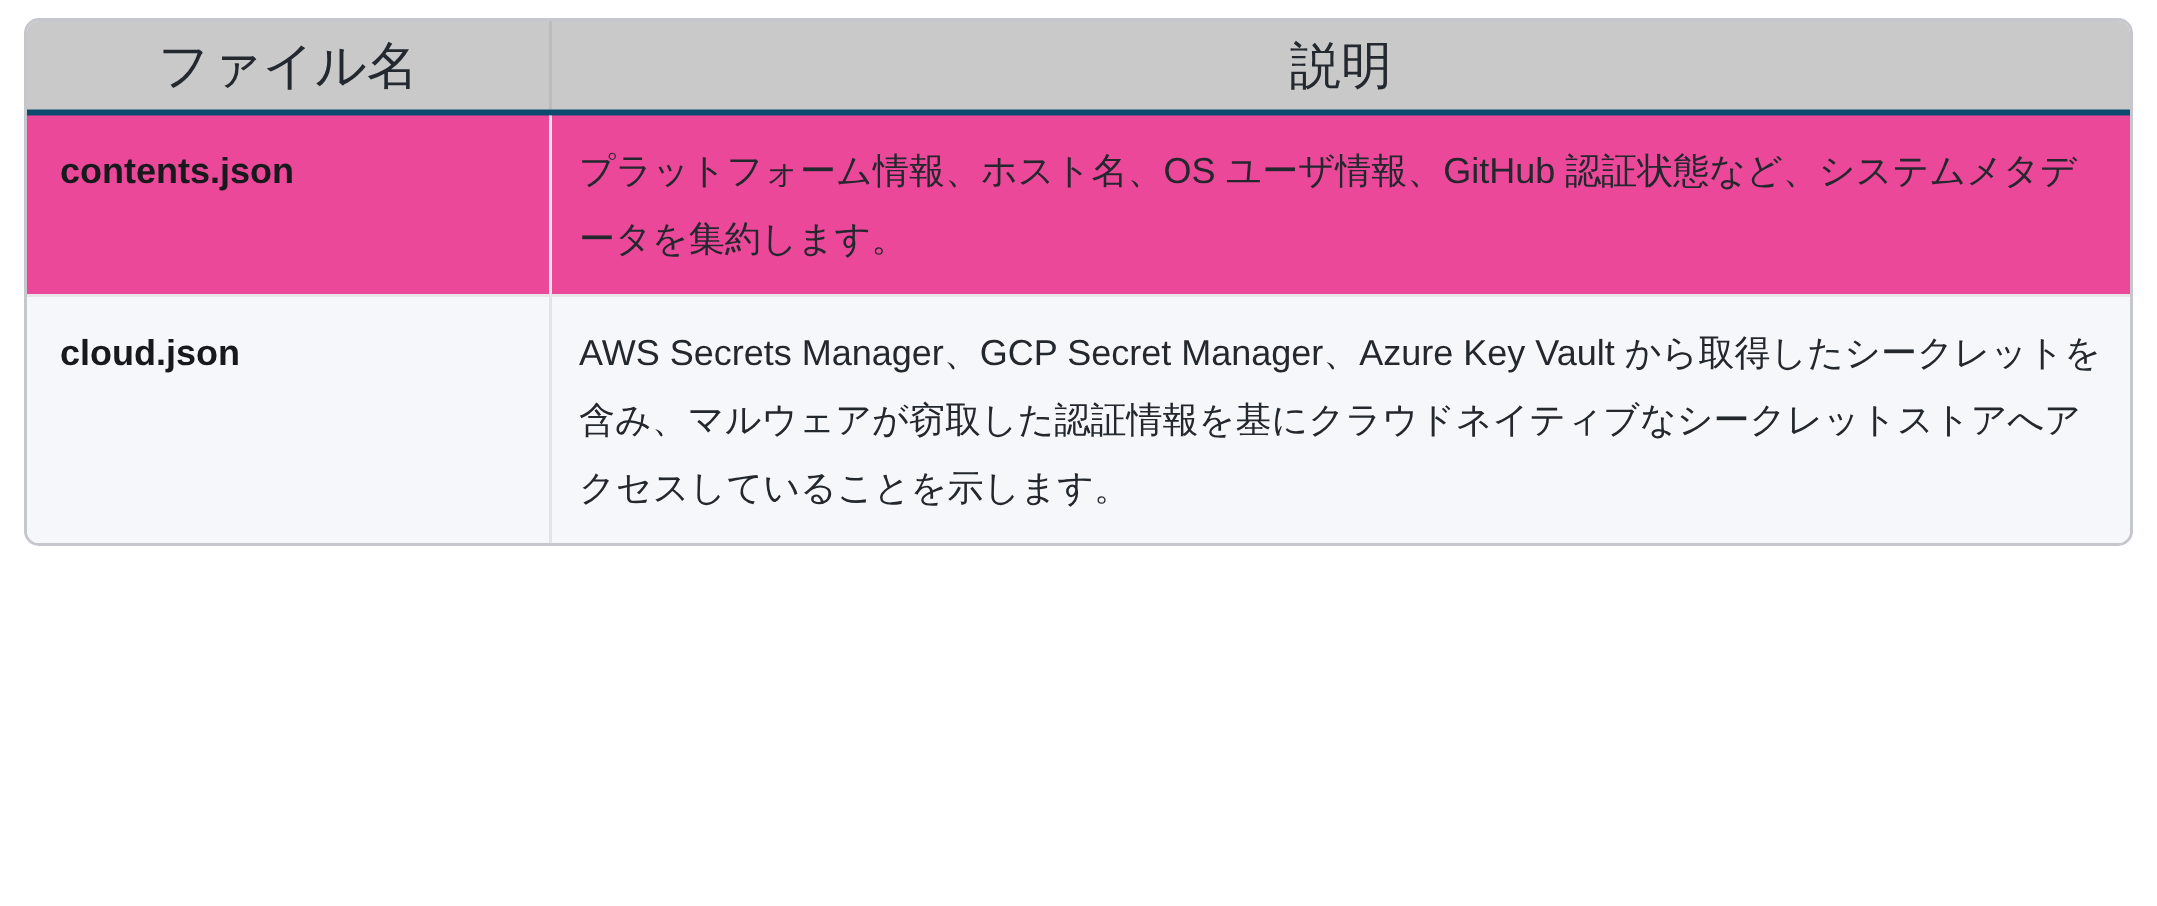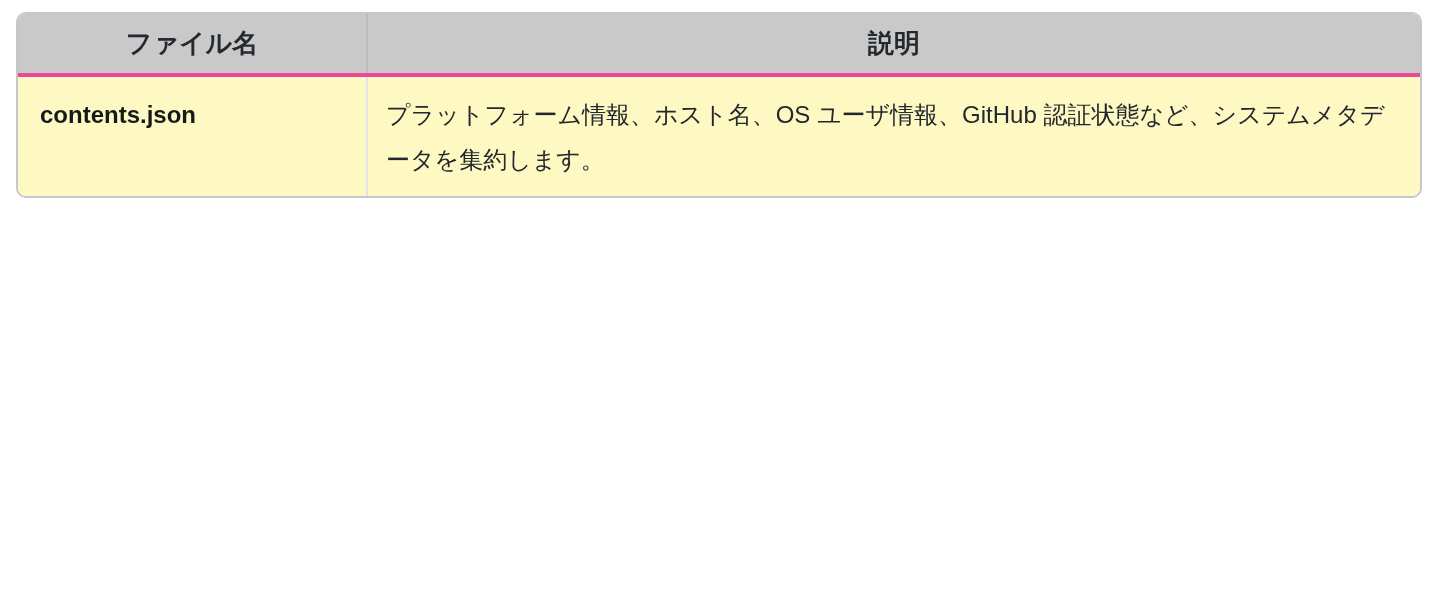--- a/index.html
+++ b/index.html
@@ -24,35 +24,35 @@
     table.file-table {
       width: 100%;
       border-collapse: collapse;
       table-layout: fixed;
       color: #1f2328;
     }
     col.filename-col { width: 349px; }
     thead th {
       background: #c9c9c9;
       height: 61px;
-      font-size: 26px;
-      font-weight: 700;
+      font-size: 34px;
+      font-weight: 400;
       text-align: center;
       vertical-align: middle;
       color: #24292f;
-      border-bottom: 4px solid #ec4899;
+      border-bottom: 4px solid #0c4a6e;
       padding: 0;
     }
     thead th + th { border-left: 2px solid #bcbcc0; text-align: center; }
     tbody td {
       vertical-align: top;
       font-size: 24px;
       line-height: 45px;
       padding: 15px 22px 14px 22px;
-      background: #fef9c3;
+      background: #ec4899;
     }
     tbody td + td {
       border-left: 2px solid #e3e4e9;
       padding-left: 18px;
       padding-right: 12px;
     }
     tbody tr + tr td { border-top: 2px solid #e6e6ea; }
     tbody tr:nth-child(even) td { background: #f6f7fb; }
     td.filename-cell {
       font-weight: 700;
@@ -75,15 +75,19 @@
       <tr>
         <th>ファイル名</th>
         <th>説明</th>
       </tr>
     </thead>
     <tbody>
       <tr>
         <td class="filename-cell">contents.json</td>
         <td class="description-cell">プラットフォーム情報、ホスト名、OS ユーザ情報、GitHub 認証状態など、システムメタデータを集約します。</td>
       </tr>
+      <tr>
+        <td class="filename-cell">cloud.json</td>
+        <td class="description-cell">AWS Secrets Manager、GCP Secret Manager、Azure Key Vault から取得したシークレットを含み、マルウェアが窃取した認証情報を基にクラウドネイティブなシークレットストアへアクセスしていることを示します。</td>
+      </tr>
     </tbody>
   </table>
 </div>
 
 </body></html>

